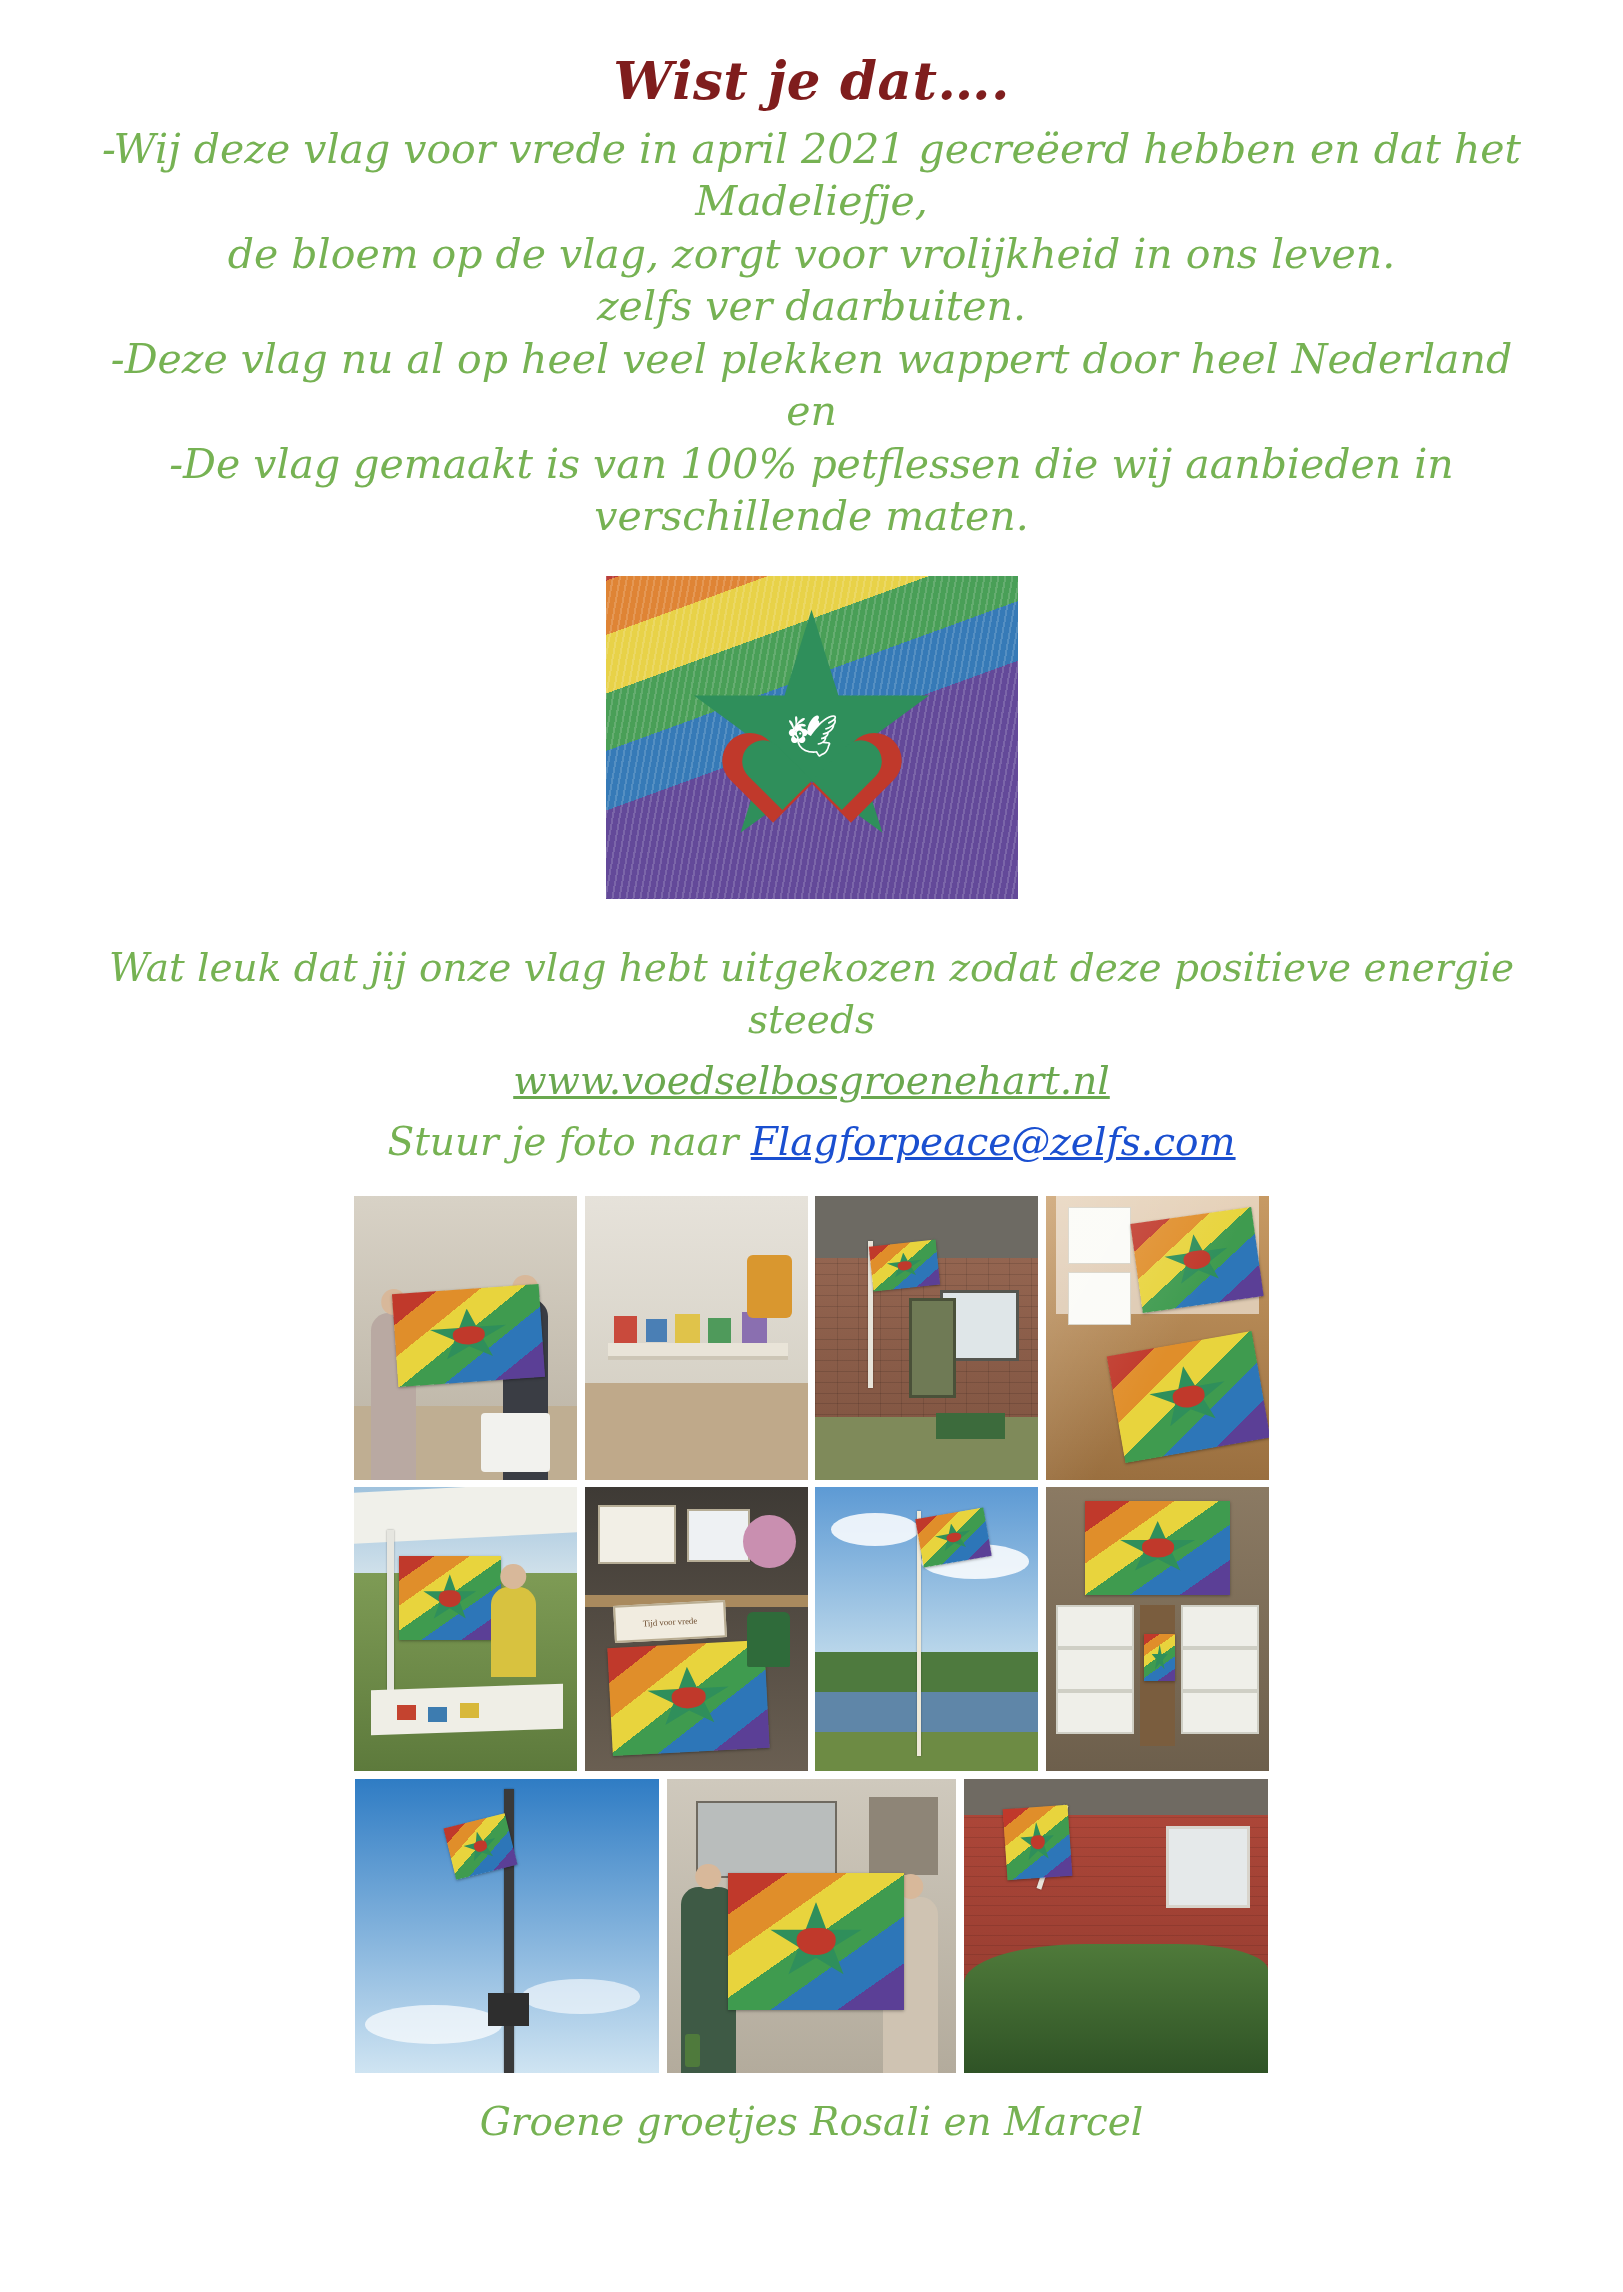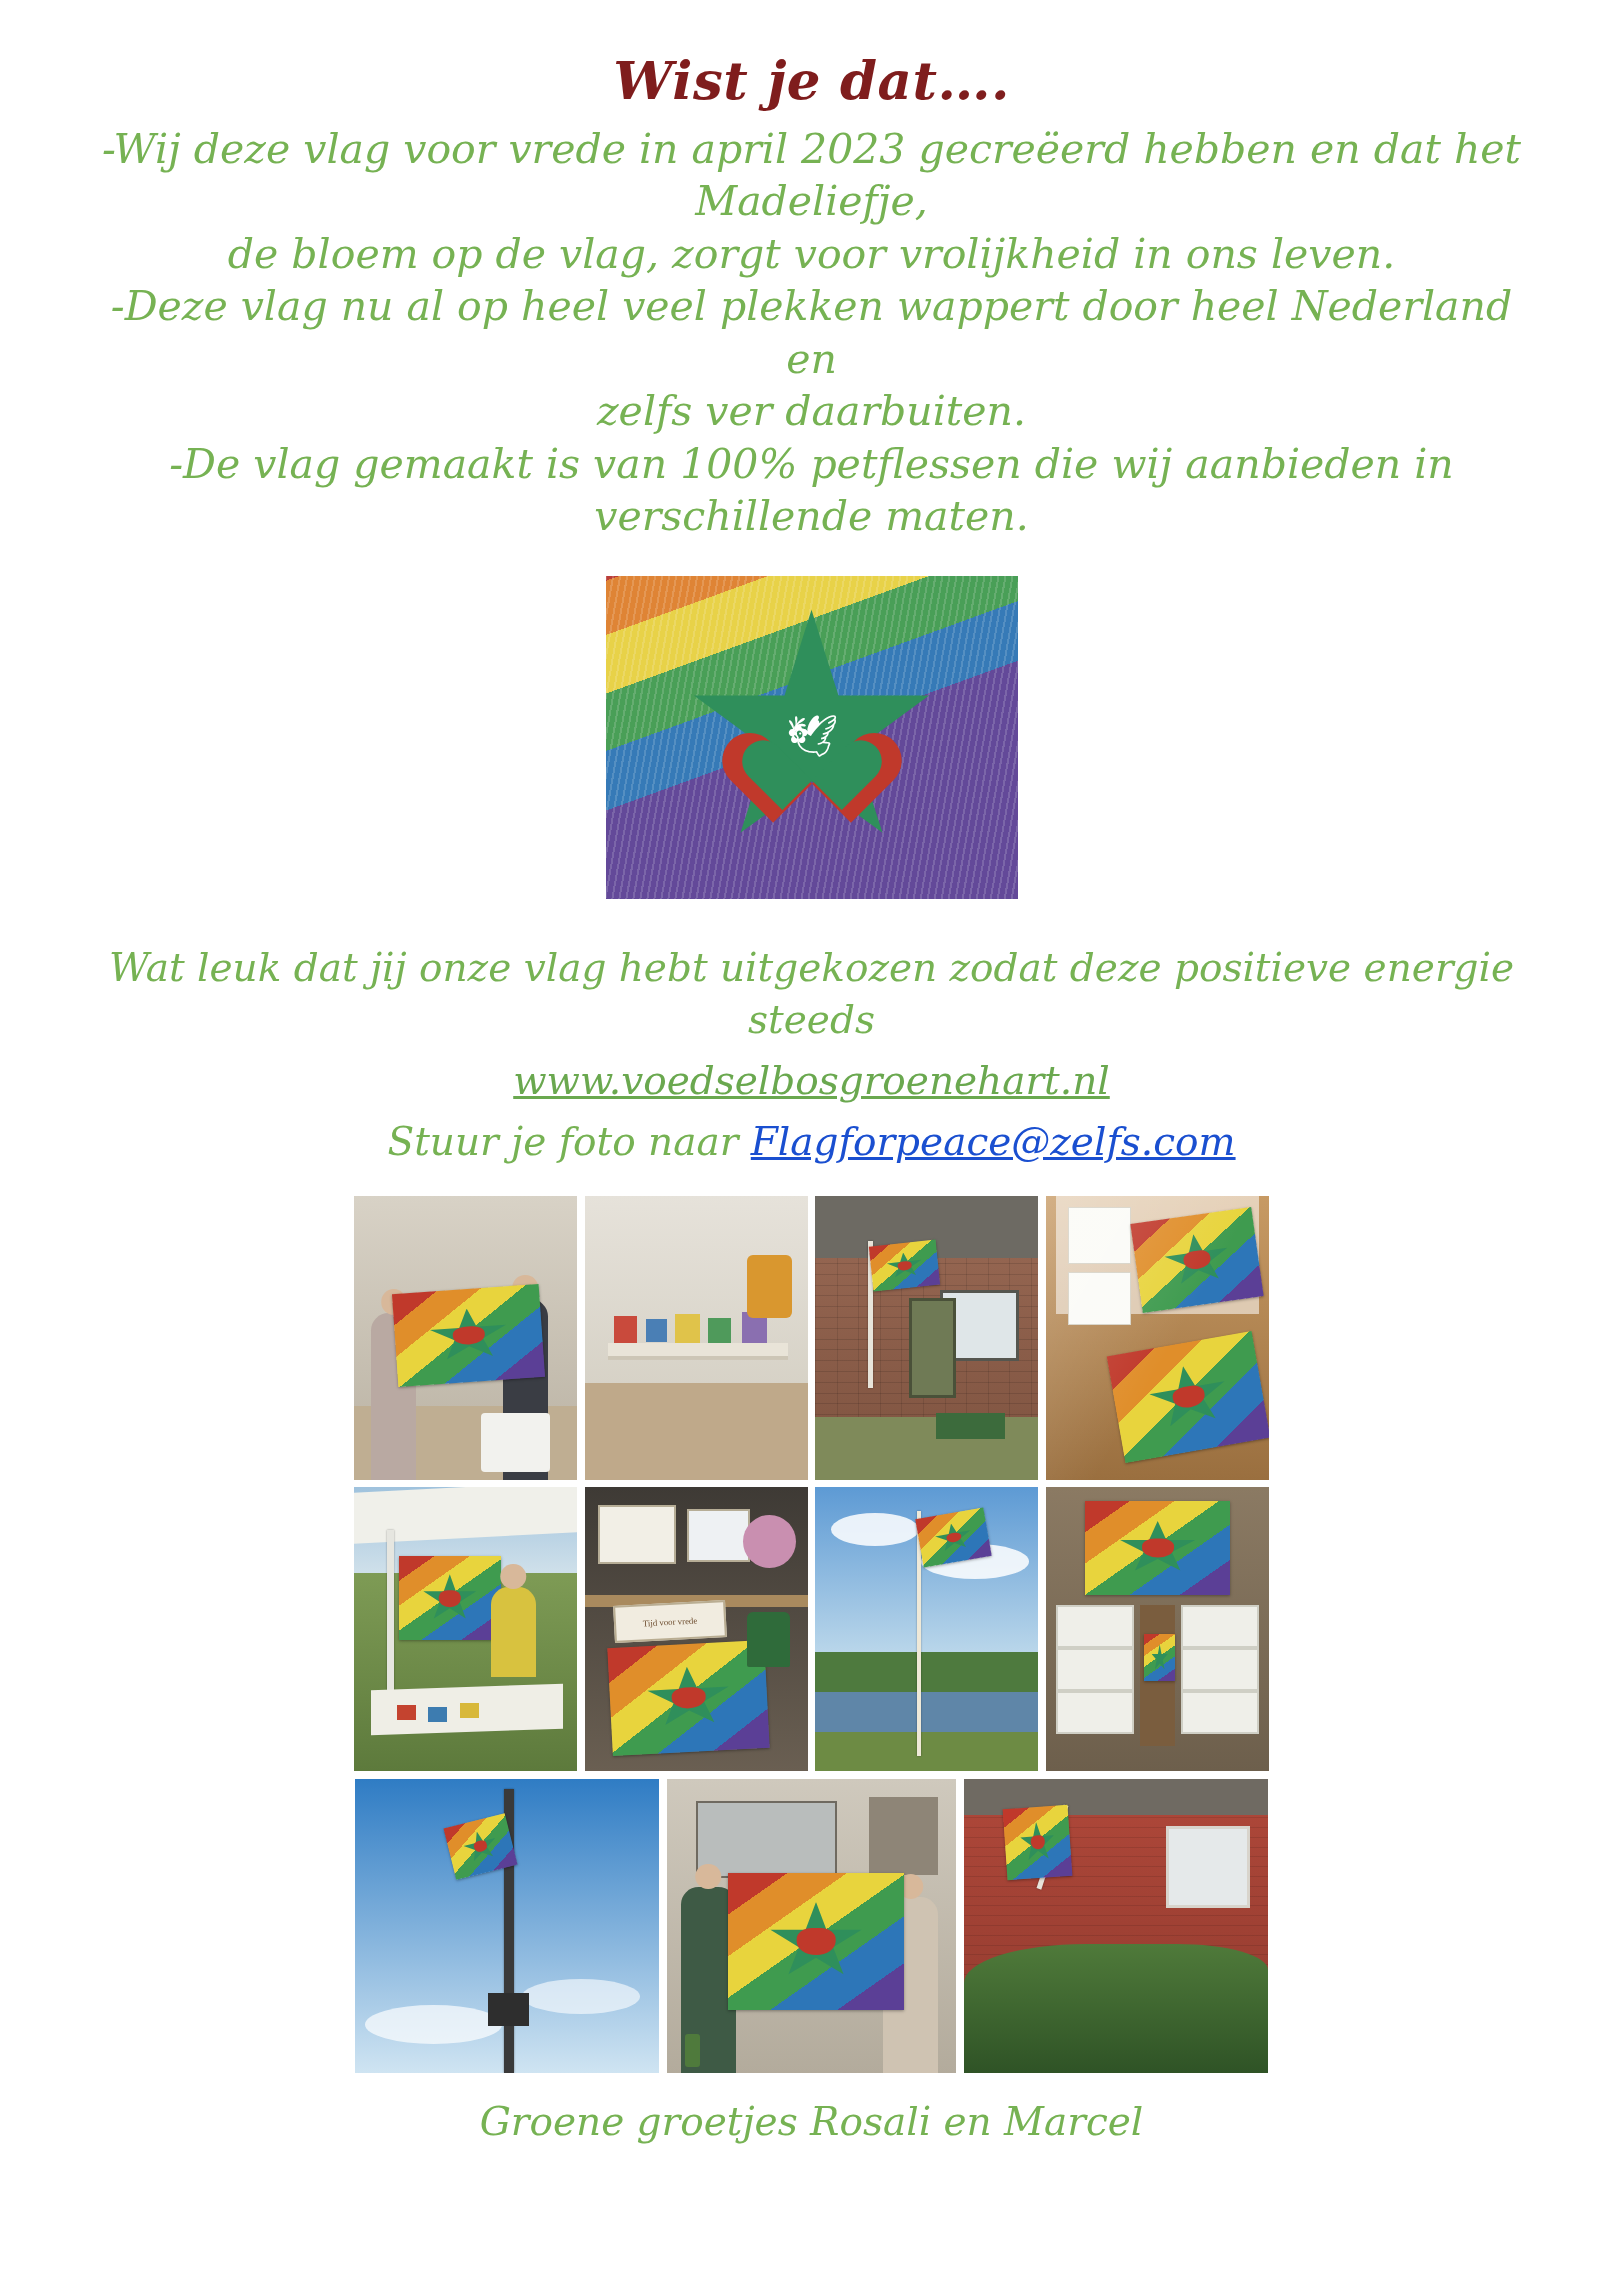--- a/index.html
+++ b/index.html
@@ -262,24 +262,24 @@
   }
 </style>
 </head>
 <body>
 
 <div class="page">
 
   <div class="headline">Wist je dat….</div>
 
   <div class="intro">
-    <p>-Wij deze vlag voor vrede in april 2023 gecreëerd hebben en dat het Madeliefje,</p>
+    <p>-Wij deze vlag voor vrede in april 2021 gecreëerd hebben en dat het Madeliefje,</p>
     <p>de bloem op de vlag, zorgt voor vrolijkheid in ons leven.</p>
+    <p>zelfs ver daarbuiten.</p>
     <p>-Deze vlag nu al op heel veel plekken wappert door heel Nederland en</p>
-    <p>zelfs ver daarbuiten.</p>
     <p>-De vlag gemaakt is van 100% petflessen die wij aanbieden in</p>
     <p>verschillende maten.</p>
   </div>
 
   <div class="hero-wrap">
     <div class="hero">
       <div class="bands"></div>
       <div class="star"></div>
       <div class="heart">
         <div class="heart-inner"></div>

